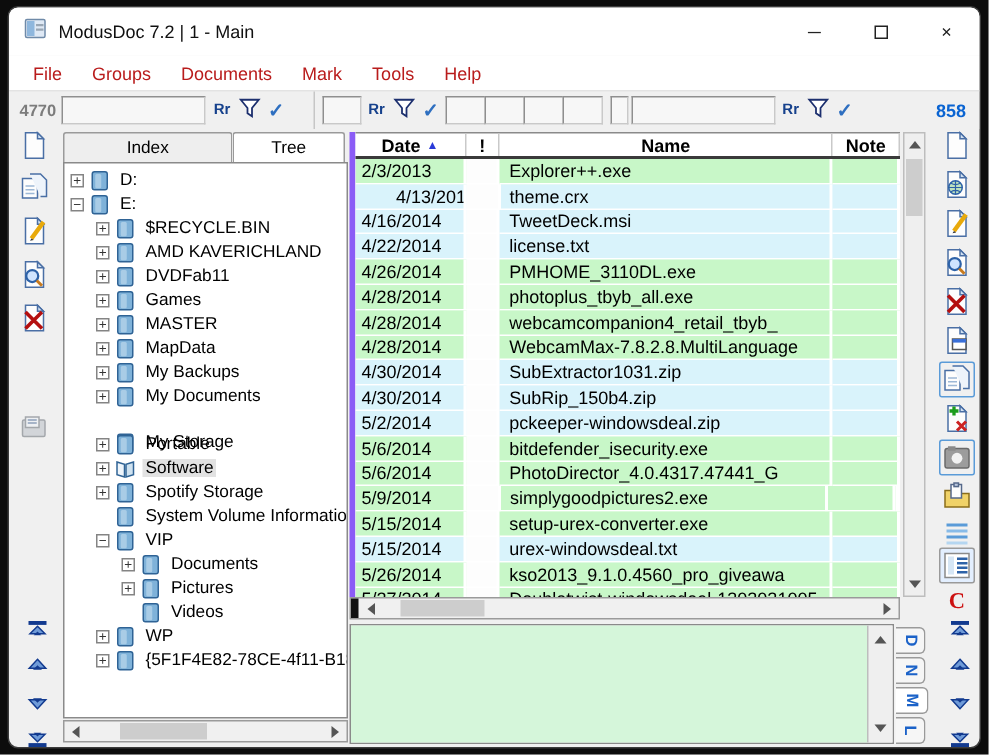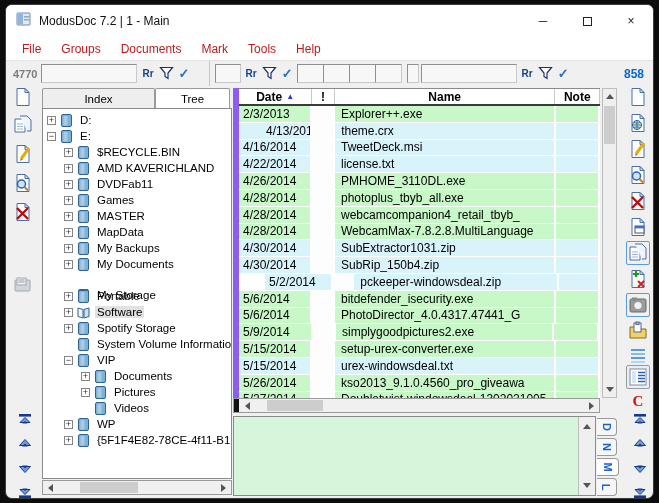--- a/index.html
+++ b/index.html
@@ -49,21 +49,21 @@
   .hscroll{position:absolute;height:15px;background:#f0f0f0;border:1px solid #9a9a9a;display:flex;align-items:center}
   .tree-hscroll{left:0;right:0;bottom:0}
   .sb-btn{width:15px;height:13px;display:flex;align-items:center;justify-content:center}
   .thumb{background:#cdcdcd;height:11px}
   .tri{width:0;height:0;display:inline-block}
   .tri.l{border-top:4px solid transparent;border-bottom:4px solid transparent;border-right:5px solid #555}
   .tri.r{border-top:4px solid transparent;border-bottom:4px solid transparent;border-left:5px solid #555}
   .tri.u{border-left:4px solid transparent;border-right:4px solid transparent;border-bottom:5px solid #555}
   .tri.d{border-left:4px solid transparent;border-right:4px solid transparent;border-top:5px solid #555}
   
-  .table-wrap{position:absolute;left:227px;top:83px;width:367px;border-left:6px solid #8b5cf6}
+  .table-wrap{position:absolute;left:227px;top:83px;width:367px;border-left:4px solid #8b5cf6}
   .thead{display:flex;height:18px;background:#fff;border-bottom:2px solid #3a3a3a;border-top:1px solid #8a8a8a}
   .th{font-weight:bold;font-size:12px;display:flex;align-items:center;justify-content:center;border-right:1px solid #c9c9c9;gap:4px}
   .sortarrow{color:#2a3bd8;font-size:8px}
   .tbody{position:relative;overflow:hidden;height:292px;background:#fff}
   .trow{display:flex;height:16.8px}
   .td{font-size:12px;display:flex;align-items:center;overflow:hidden;white-space:nowrap;border-right:2px solid #fff;border-bottom:1px solid #fff}
   .td.date{padding-left:4px}
   .td.name{padding-left:6px}
   .td.excl{background:#fdfdfd !important}
   .tbl-vscroll{position:absolute;left:596px;top:83px;width:15px;height:310px;background:#efefef;border:1px solid #bdbdbd}
@@ -542,21 +542,21 @@
           <div class="td name" style="width: 223px; background: rgb(217, 243, 251);">SubExtractor1031.zip</div>
           <div class="td note" style="width: 45px; background: rgb(217, 243, 251);"></div>
         </div>
         <div class="trow">
           <div class="td date" style="width: 74px; background: rgb(217, 243, 251);">4/30/2014</div>
           <div class="td excl" style="width: 23px;"></div>
           <div class="td name" style="width: 223px; background: rgb(217, 243, 251);">SubRip_150b4.zip</div>
           <div class="td note" style="width: 45px; background: rgb(217, 243, 251);"></div>
         </div>
         <div class="trow">
-          <div class="td date" style="width: 74px; background: rgb(217, 243, 251); margin-left: 26px;">5/2/2014</div>
+          <div class="td date" style="width: 74px; background: rgb(217, 243, 251);">5/2/2014</div>
           <div class="td excl" style="width: 23px;"></div>
           <div class="td name" style="width: 223px; background: rgb(217, 243, 251);">pckeeper-windowsdeal.zip</div>
           <div class="td note" style="width: 45px; background: rgb(217, 243, 251);"></div>
         </div>
         <div class="trow">
           <div class="td date" style="width: 74px; background: rgb(200, 247, 200);">5/6/2014</div>
           <div class="td excl" style="width: 23px;"></div>
           <div class="td name" style="width: 223px; background: rgb(200, 247, 200);">bitdefender_isecurity.exe</div>
           <div class="td note" style="width: 45px; background: rgb(200, 247, 200);"></div>
         </div>

